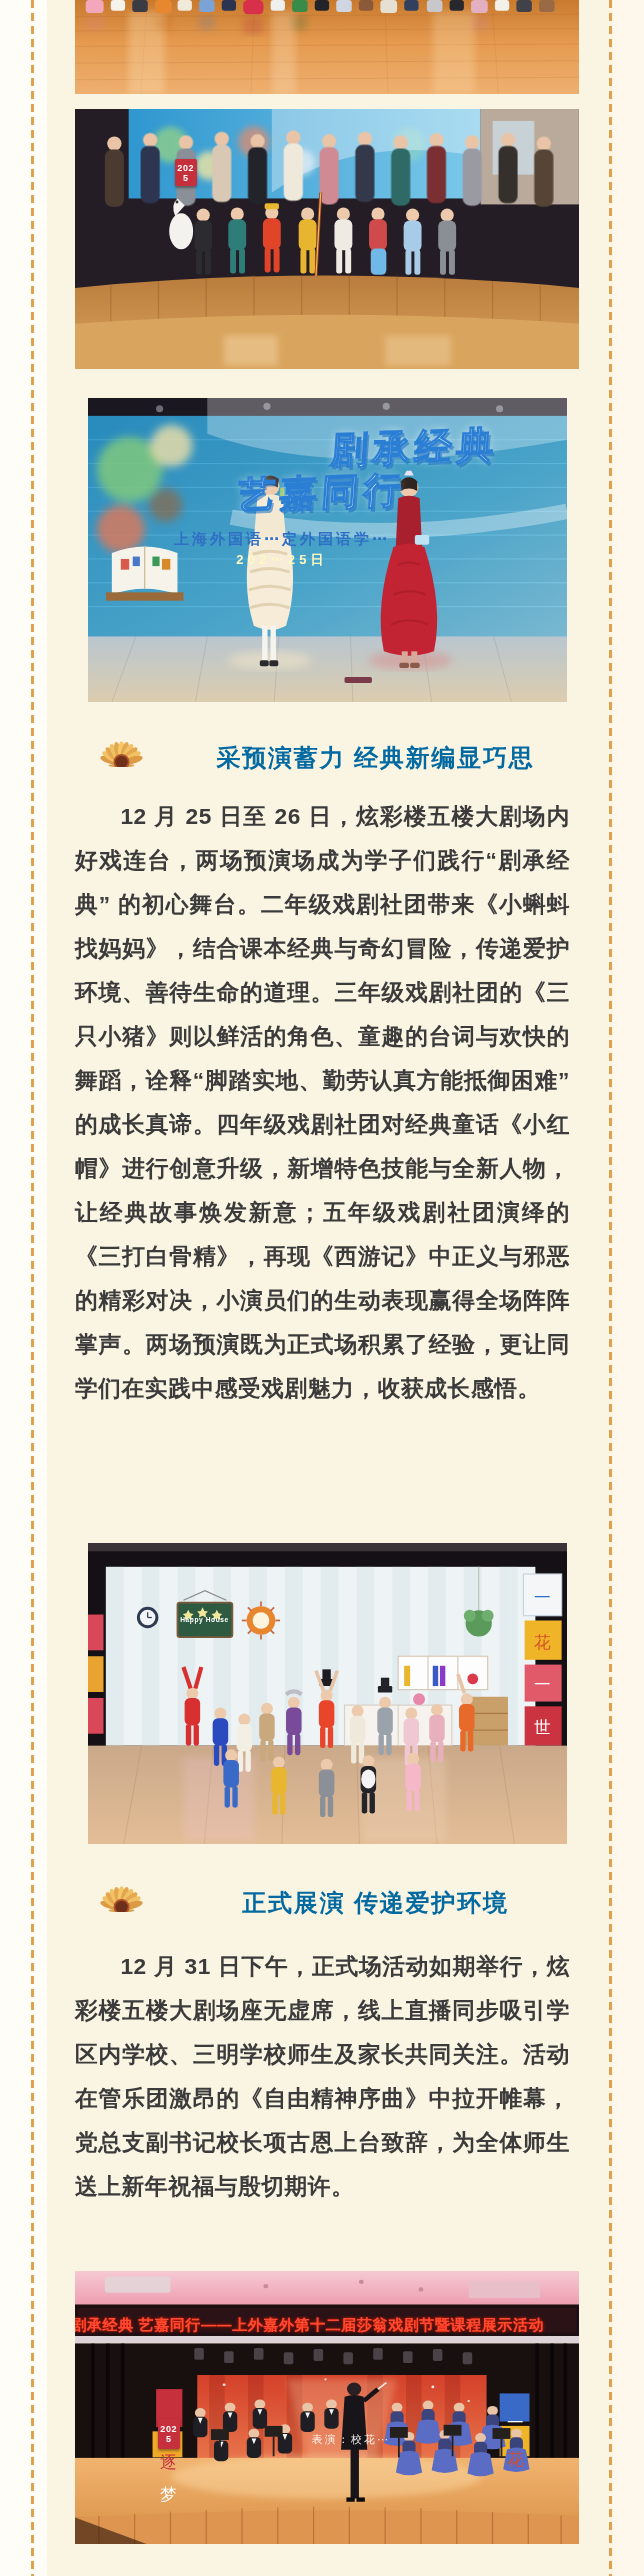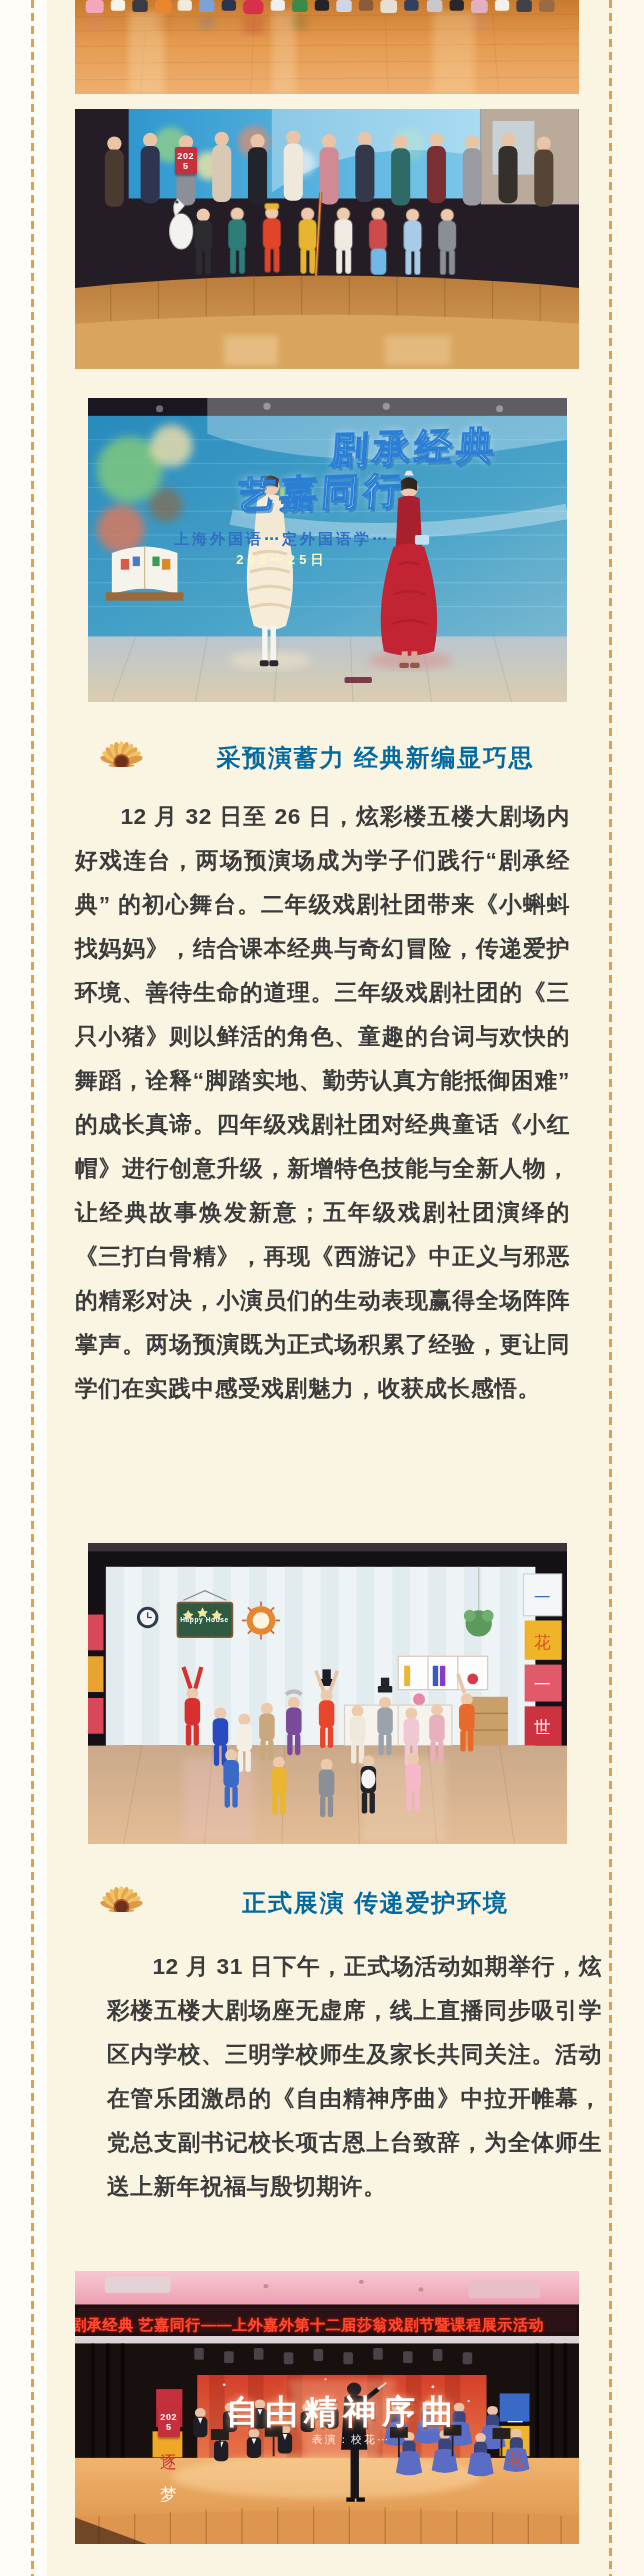--- a/index.html
+++ b/index.html
@@ -43,21 +43,21 @@
   .led-ticker{
     font-size:15px;font-weight:700;color:#ff4a33;letter-spacing:0.6px;
     text-shadow:0 0 4.2px rgba(200,30,0,.9),0 0 1.2px #ff2200;
   }
   .screen-title{
     font-size:33px;font-weight:900;color:#fff;letter-spacing:6px;
     text-shadow:0 0 7.2px rgba(255,200,160,.9),1.2px 1.8px 1.2px rgba(150,30,0,.6);
   }
   .screen-sub{font-size:10.7px;font-weight:400;color:rgba(255,255,255,.92);letter-spacing:2.4px;filter:blur(0.4px);}
   .sign{position:absolute;display:flex;align-items:center;justify-content:center;
-    font-weight:900;border-radius:1.8px;box-shadow:0 1.2px 2.4px rgba(0,0,0,.35);}
+    font-weight:900;border-radius:1.8px;box-shadow:0 1.2px 2.4px rgba(0,0,0,.35);margin-top:12px;}
   .sign-2025{background:#c5303c;color:#fff;font-size:9px;line-height:10px;
     width:21.5px;word-break:break-all;text-align:center;letter-spacing:0.6px;}
   .happy-house{font-size:6.6px;color:#fff;letter-spacing:0.6px;font-weight:700;text-align:center;}
   .blk{font-size:16.7px;}
 </style>
 </head>
 <body>
 
 <div class="abs strip-left"></div>
 <div class="abs strip-right"></div>
@@ -347,21 +347,21 @@
     <ellipse cx="38" cy="22" rx="6" ry="17" transform="rotate(30 38 42)" fill="#f2c163"></ellipse>
     <ellipse cx="38" cy="22" rx="6" ry="17" transform="rotate(45 38 42)" fill="#e3a84f"></ellipse>
     <ellipse cx="38" cy="22" rx="6" ry="17" transform="rotate(60 38 42)" fill="#f2c163"></ellipse>
     <ellipse cx="38" cy="22" rx="6" ry="17" transform="rotate(75 38 42)" fill="#dd9a45"></ellipse>
     <ellipse cx="38" cy="46" rx="22" ry="3" fill="#d8a04c"></ellipse>
     <circle cx="38" cy="40" r="12" fill="#6e3018" stroke="#b0542e" stroke-width="3"></circle>
   </g>
 </svg>
 <div class="heading" style="top:742px;"><span>采预演蓄力 经典新编显巧思</span></div>
 
-<div class="para" style="top:794px;">12 月 32 日至 26 日，炫彩楼五楼大剧场内好戏连台，两场预演场成为学子们践行“剧承经典” 的初心舞台。二年级戏剧社团带来《小蝌蚪找妈妈》，结合课本经典与奇幻冒险，传递爱护环境、善待生命的道理。三年级戏剧社团的《三只小猪》则以鲜活的角色、童趣的台词与欢快的舞蹈，诠释“脚踏实地、勤劳认真方能抵御困难” 的成长真谛。四年级戏剧社团对经典童话《小红帽》进行创意升级，新增特色技能与全新人物，让经典故事焕发新意；五年级戏剧社团演绎的《三打白骨精》，再现《西游记》中正义与邪恶的精彩对决，小演员们的生动表现赢得全场阵阵掌声。两场预演既为正式场积累了经验，更让同学们在实践中感受戏剧魅力，收获成长感悟。</div>
+<div class="para" style="top:794px;">12 月 25 日至 26 日，炫彩楼五楼大剧场内好戏连台，两场预演场成为学子们践行“剧承经典” 的初心舞台。二年级戏剧社团带来《小蝌蚪找妈妈》，结合课本经典与奇幻冒险，传递爱护环境、善待生命的道理。三年级戏剧社团的《三只小猪》则以鲜活的角色、童趣的台词与欢快的舞蹈，诠释“脚踏实地、勤劳认真方能抵御困难” 的成长真谛。四年级戏剧社团对经典童话《小红帽》进行创意升级，新增特色技能与全新人物，让经典故事焕发新意；五年级戏剧社团演绎的《三打白骨精》，再现《西游记》中正义与邪恶的精彩对决，小演员们的生动表现赢得全场阵阵掌声。两场预演既为正式场积累了经验，更让同学们在实践中感受戏剧魅力，收获成长感悟。</div>
 
 <div class="photo" style="left:88px;top:1543px;width:479px;height:301px;">
   <svg viewBox="0 0 803 505" preserveAspectRatio="none">
     <defs>
       <linearGradient id="floor4" x1="0" y1="0" x2="0" y2="1">
         <stop offset="0" stop-color="#caa98a"></stop>
           <stop offset="1" stop-color="#e3bd96"></stop>
       </linearGradient>
       <filter id="b9">
           <feGaussianBlur stdDeviation="6"></feGaussianBlur>
@@ -527,21 +527,21 @@
     <ellipse cx="38" cy="22" rx="6" ry="17" transform="rotate(30 38 42)" fill="#f2c163"></ellipse>
     <ellipse cx="38" cy="22" rx="6" ry="17" transform="rotate(45 38 42)" fill="#e3a84f"></ellipse>
     <ellipse cx="38" cy="22" rx="6" ry="17" transform="rotate(60 38 42)" fill="#f2c163"></ellipse>
     <ellipse cx="38" cy="22" rx="6" ry="17" transform="rotate(75 38 42)" fill="#dd9a45"></ellipse>
     <ellipse cx="38" cy="46" rx="22" ry="3" fill="#d8a04c"></ellipse>
     <circle cx="38" cy="40" r="12" fill="#6e3018" stroke="#b0542e" stroke-width="3"></circle>
   </g>
 </svg>
 <div class="heading" style="top:1887px;"><span>正式展演 传递爱护环境</span></div>
 
-<div class="para" style="top:1944px;margin-left:32px;">12 月 31 日下午，正式场活动如期举行，炫彩楼五楼大剧场座无虚席，线上直播同步吸引学区内学校、三明学校师生及家长共同关注。活动在管乐团激昂的《自由精神序曲》中拉开帷幕，党总支副书记校长项古恩上台致辞，为全体师生送上新年祝福与殷切期许。</div>
+<div class="para" style="top:1944px;">12 月 31 日下午，正式场活动如期举行，炫彩楼五楼大剧场座无虚席，线上直播同步吸引学区内学校、三明学校师生及家长共同关注。活动在管乐团激昂的《自由精神序曲》中拉开帷幕，党总支副书记校长项古恩上台致辞，为全体师生送上新年祝福与殷切期许。</div>
 
 <div class="photo" style="left:75px;top:2271px;width:504px;height:273px;">
   <svg viewBox="0 0 845 504" preserveAspectRatio="none">
     <defs>
       <linearGradient id="ceil5" x1="0" y1="0" x2="0" y2="1">
         <stop offset="0" stop-color="#f6c9d2"></stop>
           <stop offset="1" stop-color="#ee9fb2"></stop>
       </linearGradient>
       <linearGradient id="redscr" x1="0" y1="0" x2="0" y2="1">
         <stop offset="0" stop-color="#d4402a"></stop>
@@ -688,21 +688,20 @@
       <circle cx="468" cy="218" r="12" fill="#2a2024"></circle>
       <path d="M452,232 Q468,226 484,232 L490,330 L476,330 L476,420 L462,420 L462,330 L446,330 Z" fill="#17151a"></path>
       <line x1="484" y1="240" x2="508" y2="218" stroke="#17151a" stroke-width="8"></line>
       <line x1="508" y1="218" x2="522" y2="206" stroke="#e8e4da" stroke-width="3"></line>
       <rect x="455" y="418" width="14" height="8" fill="#0d0c0e"></rect>
         <rect x="472" y="418" width="14" height="8" fill="#0d0c0e"></rect>
     </g>
   </svg>
 
   <div class="ovl led-ticker" style="left:-3.6px;top:45px;width:510px;overflow:hidden;"><span>剧承经典 艺嘉同行——上外嘉外第十二届莎翁戏剧节暨课程展示活动</span></div>
-  <div class="ovl screen-title" style="left:131px;top:119px;width:274px;text-align:center;"><span>自由精神序曲</span></div>
   <div class="ovl screen-sub" style="left:139px;top:162px;width:274px;text-align:center;"><span>表演：校花⋯</span></div>
   <div class="sign sign-2025" style="left:83px;top:136px;height:30px;">
       <span>2025</span>
     </div>
   <div class="ovl blk" style="left:85px;top:180px;color:#c5303c;"><span>逐</span></div>
   <div class="ovl blk" style="left:85px;top:212px;color:#ffffff;"><span>梦</span></div>
   <div class="ovl blk" style="left:432px;top:140px;color:#ffffff;"><span>一</span></div>
   <div class="ovl blk" style="left:432px;top:177px;color:#d4502a;"><span>花</span></div>
 </div>
 

